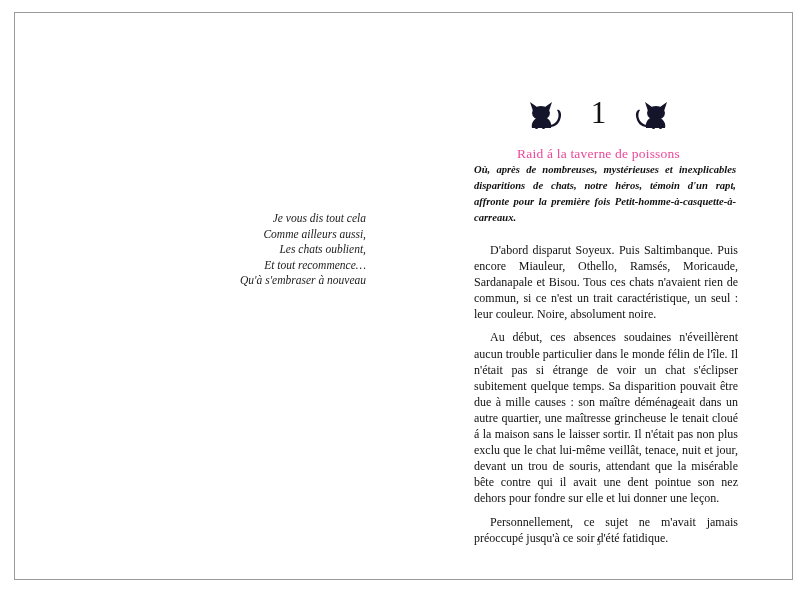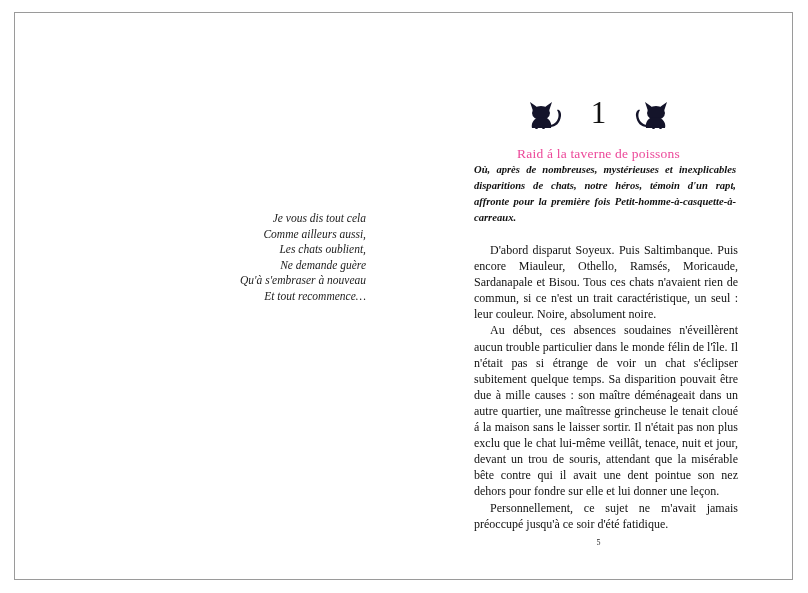--- a/index.html
+++ b/index.html
@@ -115,20 +115,21 @@
     font-size: 12px;
     line-height: 16.1px;
     text-align: justify;
     color: #111111;
   }
   .body-text p {
     margin: 0 0 0 0;
     text-indent: 16px;
   }
   .body-text p + p {
+    margin-top: 7px;
   }
 
   
   .folio {
     position: absolute;
     left: 0;
     top: 525px;
     width: 389px;
     text-align: center;
     font-size: 8px;
@@ -139,23 +140,22 @@
 <body>
 
 <div id="page">
   <div id="spread">
 
     <div class="verso">
       <div class="poem">
         <div>Je vous dis tout cela</div>
         <div>Comme ailleurs aussi,</div>
         <div>Les chats oublient,</div>
-        <div>Ne demande guère</div>
+        <div>Et tout recommence…</div>
         <div>Qu'à s'embraser à nouveau</div>
-        <div>Et tout recommence…</div>
       </div>
     </div>
 
     <div class="recto">
 
       <div class="chapter-head">
         <div class="chapter-number-row">
 
           <span class="cat-icon">
             <svg width="42" height="32" viewBox="0 0 42 32" aria-hidden="true">

